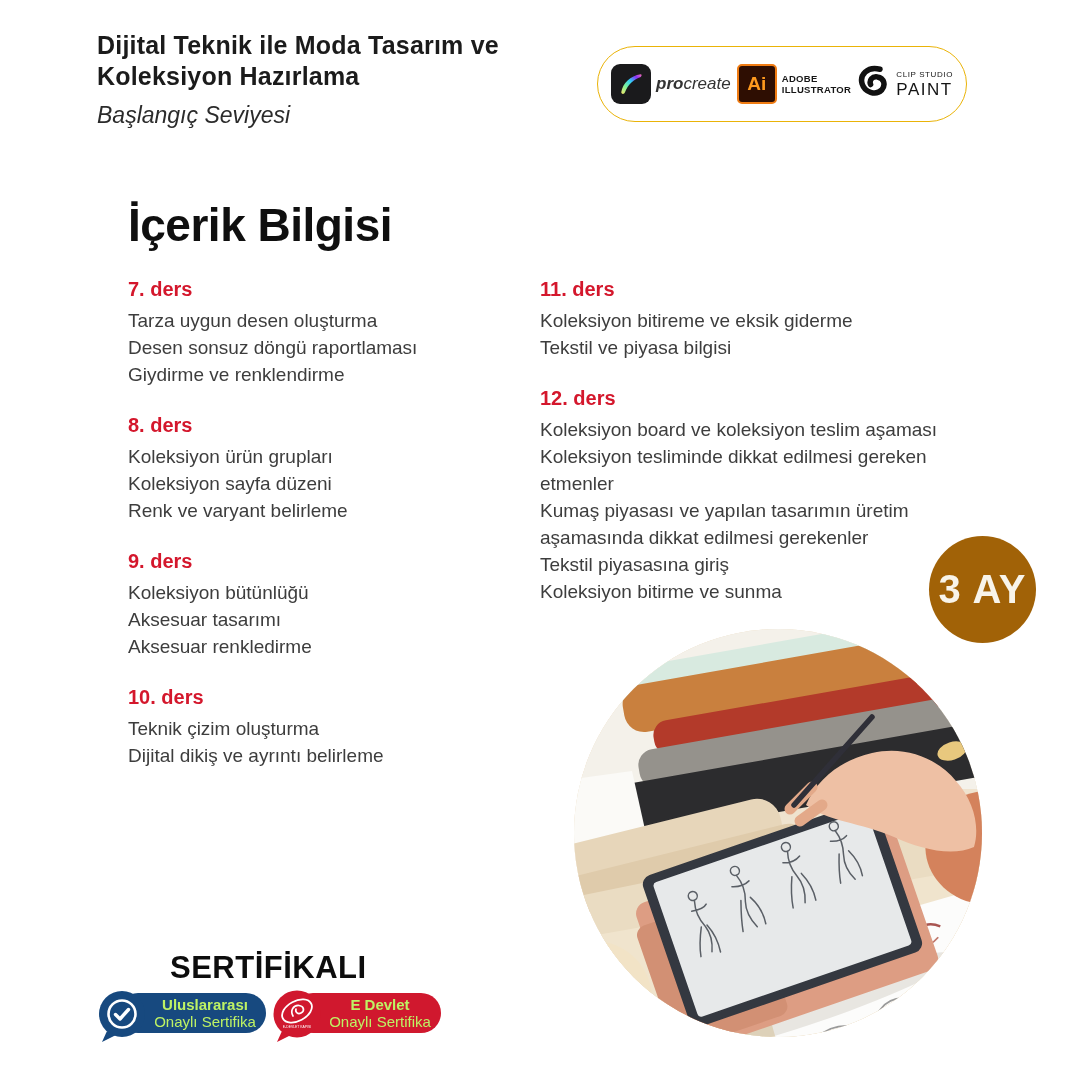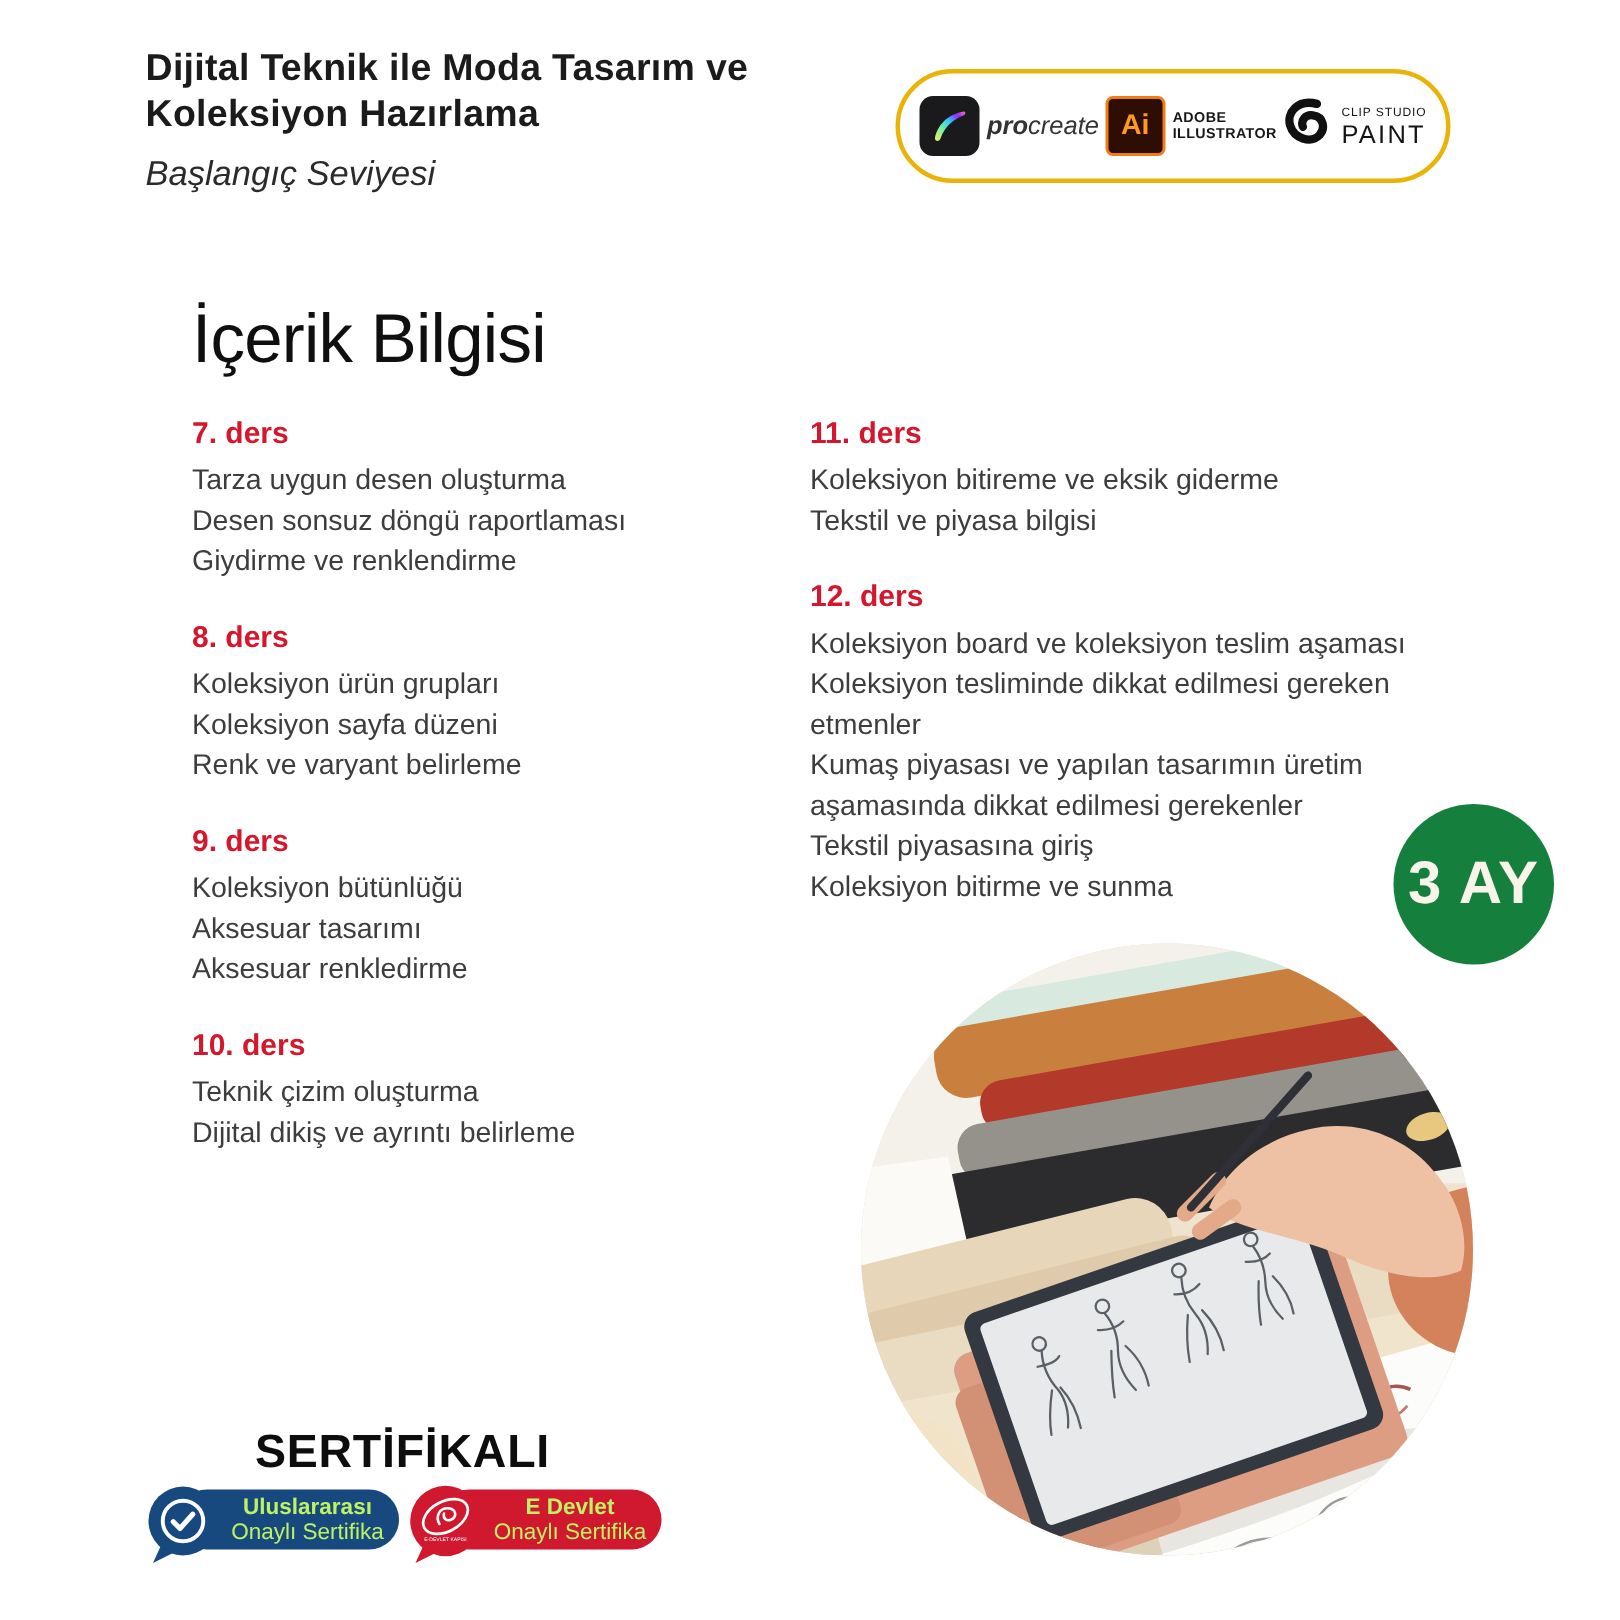--- a/index.html
+++ b/index.html
@@ -7,46 +7,46 @@
     position:relative;width:1080px;height:1080px;background:#ffffff;
     font-family:"Liberation Sans",sans-serif;overflow:hidden;color:#1d1d1d;padding-left:43px;
   }
   
   .title{position:absolute;left:97px;top:30px;font-size:25px;font-weight:700;
     line-height:31px;color:#1b1b1b;letter-spacing:.2px;}
   .subtitle{position:absolute;left:97px;top:102px;font-size:23px;font-style:italic;
     color:#2b2b2b;font-weight:400;}
   
   .tools-pill{position:absolute;left:597px;top:46px;width:370px;height:76px;
-    box-sizing:border-box;border:3px solid #eab308;border-radius:40px;
+    box-sizing:border-box;border:1px solid #eab308;border-radius:40px;
     display:flex;align-items:center;justify-content:space-between;padding:0 13px;background:#fff;}
   .tool{display:flex;align-items:center;gap:5px;white-space:nowrap;}
   .procreate-box{width:40px;height:40px;border-radius:9px;background:#1a1a1c;
     display:flex;align-items:center;justify-content:center;}
   .procreate-word{font-size:17px;font-style:italic;color:#333;}
   .procreate-word .b{font-weight:700;}
   .ai-box{width:40px;height:40px;box-sizing:border-box;border:2px solid #f07c13;border-radius:5px;
     background:#2e0e02;color:#ff9a1e;font-weight:700;font-size:19px;
     display:flex;align-items:center;justify-content:center;}
   .ai-label{font-size:9.5px;font-weight:700;color:#161616;line-height:11.5px;letter-spacing:.3px;}
   .csp-label{color:#141414;line-height:1;}
   .csp-top{font-size:8px;letter-spacing:.6px;}
   .csp-bottom{font-size:17px;letter-spacing:1.5px;margin-top:2px;}
   
-  .content-heading{position:absolute;left:128px;top:198px;font-size:46px;font-weight:400;
+  .content-heading{position:absolute;left:128px;top:198px;font-size:46px;font-weight:700;
     color:#0f0f0f;letter-spacing:-.5px;}
   .col{position:absolute;top:276px;}
   .col-left{left:128px;width:400px;}
   .col-right{left:540px;width:450px;}
   .lesson{margin-bottom:24px;}
   .lesson-title{color:#d4172c;font-size:20px;font-weight:700;line-height:27px;margin-bottom:4px;}
   .lesson-item{font-size:19px;color:#3d3d3d;line-height:27px;font-weight:400;}
   
   .duration-badge{position:absolute;left:929px;top:536px;width:107px;height:107px;border-radius:50%;
-    background:#15803d;color:#f8f4ea;display:flex;align-items:center;justify-content:center;
+    background:#a16207;color:#f8f4ea;display:flex;align-items:center;justify-content:center;
     font-size:40px;font-weight:700;letter-spacing:1px;}
   
   .photo-circle{position:absolute;left:574px;top:629px;width:408px;height:408px;border-radius:50%;
     overflow:hidden;background:#efe3cf;}
   
   .cert-heading{position:absolute;left:170px;top:950px;font-size:31px;font-weight:700;
     color:#0d0d0d;letter-spacing:.5px;}
   .cert-pill{position:absolute;top:993px;width:148px;height:40px;border-radius:20px;color:#bef264;
     display:flex;flex-direction:column;align-items:center;justify-content:center;
     box-sizing:border-box;padding-left:26px;}

